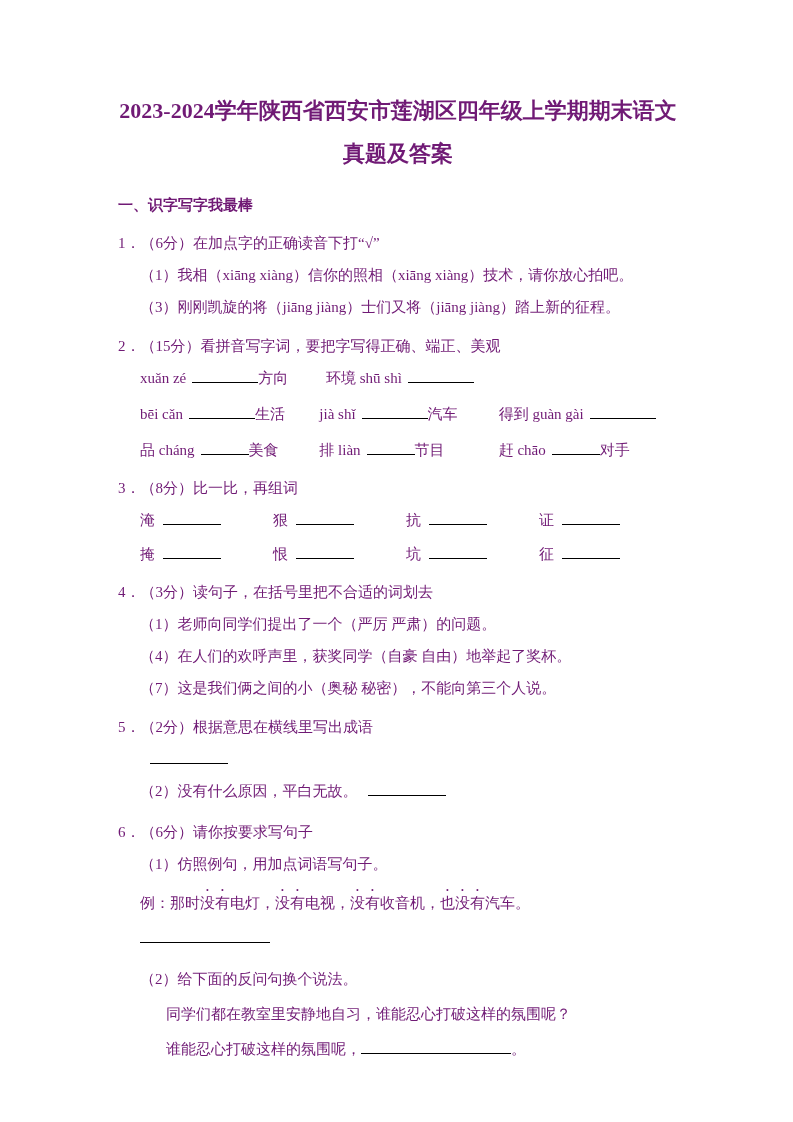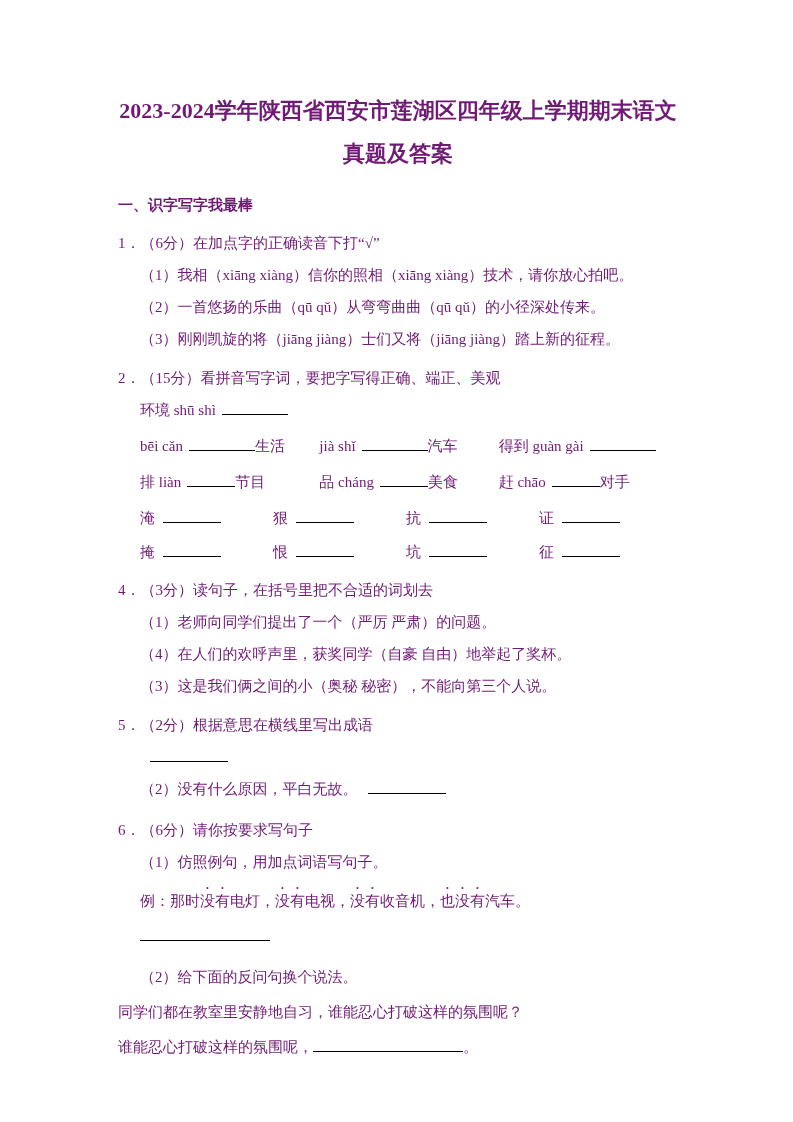--- a/index.html
+++ b/index.html
@@ -13,21 +13,21 @@
     font-family:"Liberation Serif","DejaVu Serif",serif;
     font-size:15px;
     overflow:hidden;
   }
   .title-line { text-align:center; font-weight:bold; font-size:22px; line-height:30px; }
   .title-line2 { margin-top:13px; }
   .heading { font-weight:bold; font-size:15px; margin:27px 0 15px 0; }
   .line { line-height:21px; margin-bottom:11px; }
   .stem { margin-top:18px; }
   .indent1 { margin-left:22px; }
-  .indent2 { }
+  .indent2 { margin-left:48px; }
   .q2row { display:flex; margin-bottom:16px; }
   .q2cell { width:186px; white-space:nowrap; }
   .q3row { display:flex; margin-bottom:14px; }
   .q3cell { width:133px; white-space:nowrap; }
   .blank {
     display:inline-block;
     border-bottom:1px solid #000;
     height:14px;
     vertical-align:baseline;
   }
@@ -52,66 +52,67 @@
 <div class="page">
 
   <div class="title-line">2023-2024学年陕西省西安市莲湖区四年级上学期期末语文</div>
   <div class="title-line title-line2">真题及答案</div>
 
   <div class="heading">一、识字写字我最棒</div>
 
   <div>
     <div class="line stem">1．（6分）在加点字的正确读音下打“√”</div>
     <div class="line indent1">（1）我相（xiāng xiàng）信你的照相（xiāng xiàng）技术，请你放心拍吧。</div>
-    <div class="line indent1">（2）一首悠扬的乐曲（qū qǔ）从弯弯曲曲（qū qǔ）的小径深处传来。</div>
     <div class="line indent1">（3）刚刚凯旋的将（jiāng jiàng）士们又将（jiāng jiàng）踏上新的征程。</div>
   </div>
 
   <div>
     <div class="line stem">2．（15分）看拼音写字词，要把字写得正确、端正、美观</div>
 
     <div class="q2row indent1">
+      <span class="q2cell"><span>xuǎn zé</span><span class="blank w66"></span><span>方向</span></span>
       <span class="q2cell"><span>环境 shū shì</span><span class="blank w66"></span><span></span></span>
     </div>
 
     <div class="q2row indent1">
       <span class="q2cell"><span>bēi cǎn</span><span class="blank w66"></span><span>生活</span></span>
       <span class="q2cell"><span>jià shǐ</span><span class="blank w66"></span><span>汽车</span></span>
       <span class="q2cell"><span>得到 guàn gài</span><span class="blank w66"></span><span></span></span>
     </div>
 
     <div class="q2row indent1">
+      <span class="q2cell"><span>品 cháng</span><span class="blank w48"></span><span>美食</span></span>
       <span class="q2cell"><span>排 liàn</span><span class="blank w48"></span><span>节目</span></span>
-      <span class="q2cell"><span>品 cháng</span><span class="blank w48"></span><span>美食</span></span>
       <span class="q2cell"><span>赶 chāo</span><span class="blank w48"></span><span>对手</span></span>
     </div>
   </div>
 
   <div>
+    <div class="line stem">3．（8分）比一比，再组词</div>
 
     <div class="q3row indent1">
       <span class="q3cell"><span>淹</span><span class="blank w58"></span></span>
       <span class="q3cell"><span>狠</span><span class="blank w58"></span></span>
       <span class="q3cell"><span>抗</span><span class="blank w58"></span></span>
       <span class="q3cell"><span>证</span><span class="blank w58"></span></span>
     </div>
 
     <div class="q3row indent1">
       <span class="q3cell"><span>掩</span><span class="blank w58"></span></span>
       <span class="q3cell"><span>恨</span><span class="blank w58"></span></span>
       <span class="q3cell"><span>坑</span><span class="blank w58"></span></span>
       <span class="q3cell"><span>征</span><span class="blank w58"></span></span>
     </div>
   </div>
 
   <div>
     <div class="line stem">4．（3分）读句子，在括号里把不合适的词划去</div>
     <div class="line indent1">（1）老师向同学们提出了一个（严厉 严肃）的问题。</div>
     <div class="line indent1">（4）在人们的欢呼声里，获奖同学（自豪 自由）地举起了奖杯。</div>
-    <div class="line indent1">（3）这是我们俩之间的小（奥秘 秘密），不能向第三个人说。</div>
+    <div class="line indent1">（7）这是我们俩之间的小（奥秘 秘密），不能向第三个人说。</div>
   </div>
 
   <div>
     <div class="line stem">5．（2分）根据意思在横线里写出成语</div>
     <div class="line indent1"><span class="blank w78"></span></div>
     <div class="line indent1"><span>（2）没有什么原因，平白无故。</span><span class="blank w78"></span></div>
   </div>
 
   <div>
     <div class="line stem mt10">6．（6分）请你按要求写句子</div>

